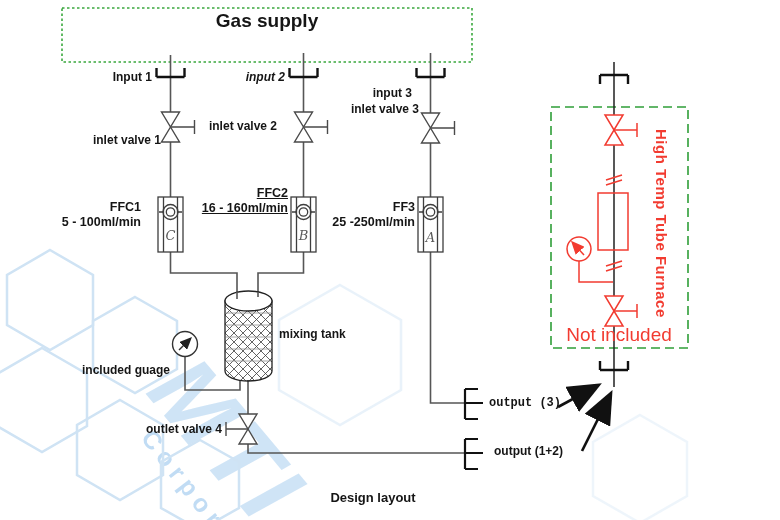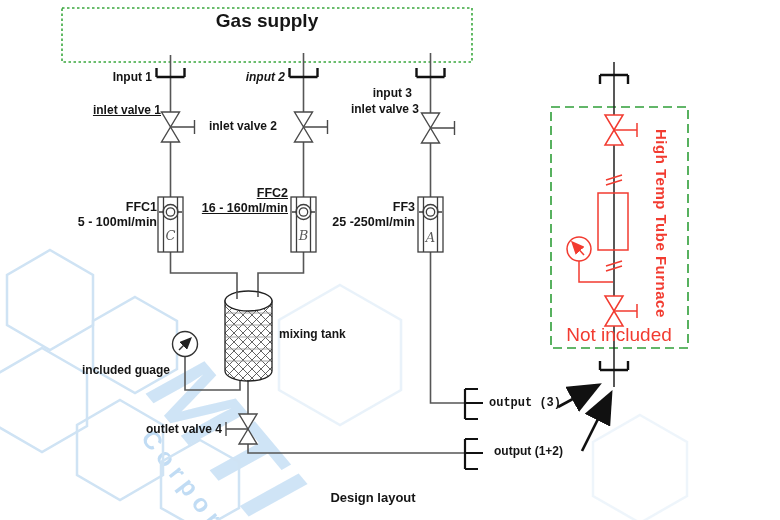--- a/index.html
+++ b/index.html
@@ -180,25 +180,25 @@
       <path d="M582,451 L609,397" marker-end="url(#arw)"></path>
     </g>
   </svg>
 
   <div class="lbl c" style="left:62px;top:14px;width:410px;font-size:19px;">Gas supply</div>
 
   <div class="lbl r" style="left:88px;top:71px;width:64px;">Input 1</div>
   <div class="lbl r" style="left:221px;top:71px;width:64px;font-style:italic;">input 2</div>
   <div class="lbl r" style="left:348px;top:87px;width:64px;">input 3</div>
 
-  <div class="lbl r" style="left:76px;top:104px;width:85px;text-decoration:underline;">inlet valve 1</div>
+  <div class="lbl r" style="left:76px;top:134px;width:85px;">inlet valve 1</div>
   <div class="lbl r" style="left:192px;top:120px;width:85px;">inlet valve 2</div>
   <div class="lbl r" style="left:334px;top:103px;width:85px;">inlet valve 3</div>
 
-  <div class="lbl r ffcblk" style="left:60px;top:200px;width:97px;">
+  <div class="lbl r ffcblk" style="left:44px;top:200px;width:97px;">
     <div>FFC1</div>
     <div>5 - 100ml/min</div>
   </div>
   <div class="lbl r ffcblk" style="left:191px;top:186px;width:97px;text-decoration:underline;">
     <div>FFC2</div>
     <div>16 - 160ml/min</div>
   </div>
   <div class="lbl r ffcblk" style="left:318px;top:200px;width:97px;">
     <div>FF3</div>
     <div>25 -250ml/min</div>

